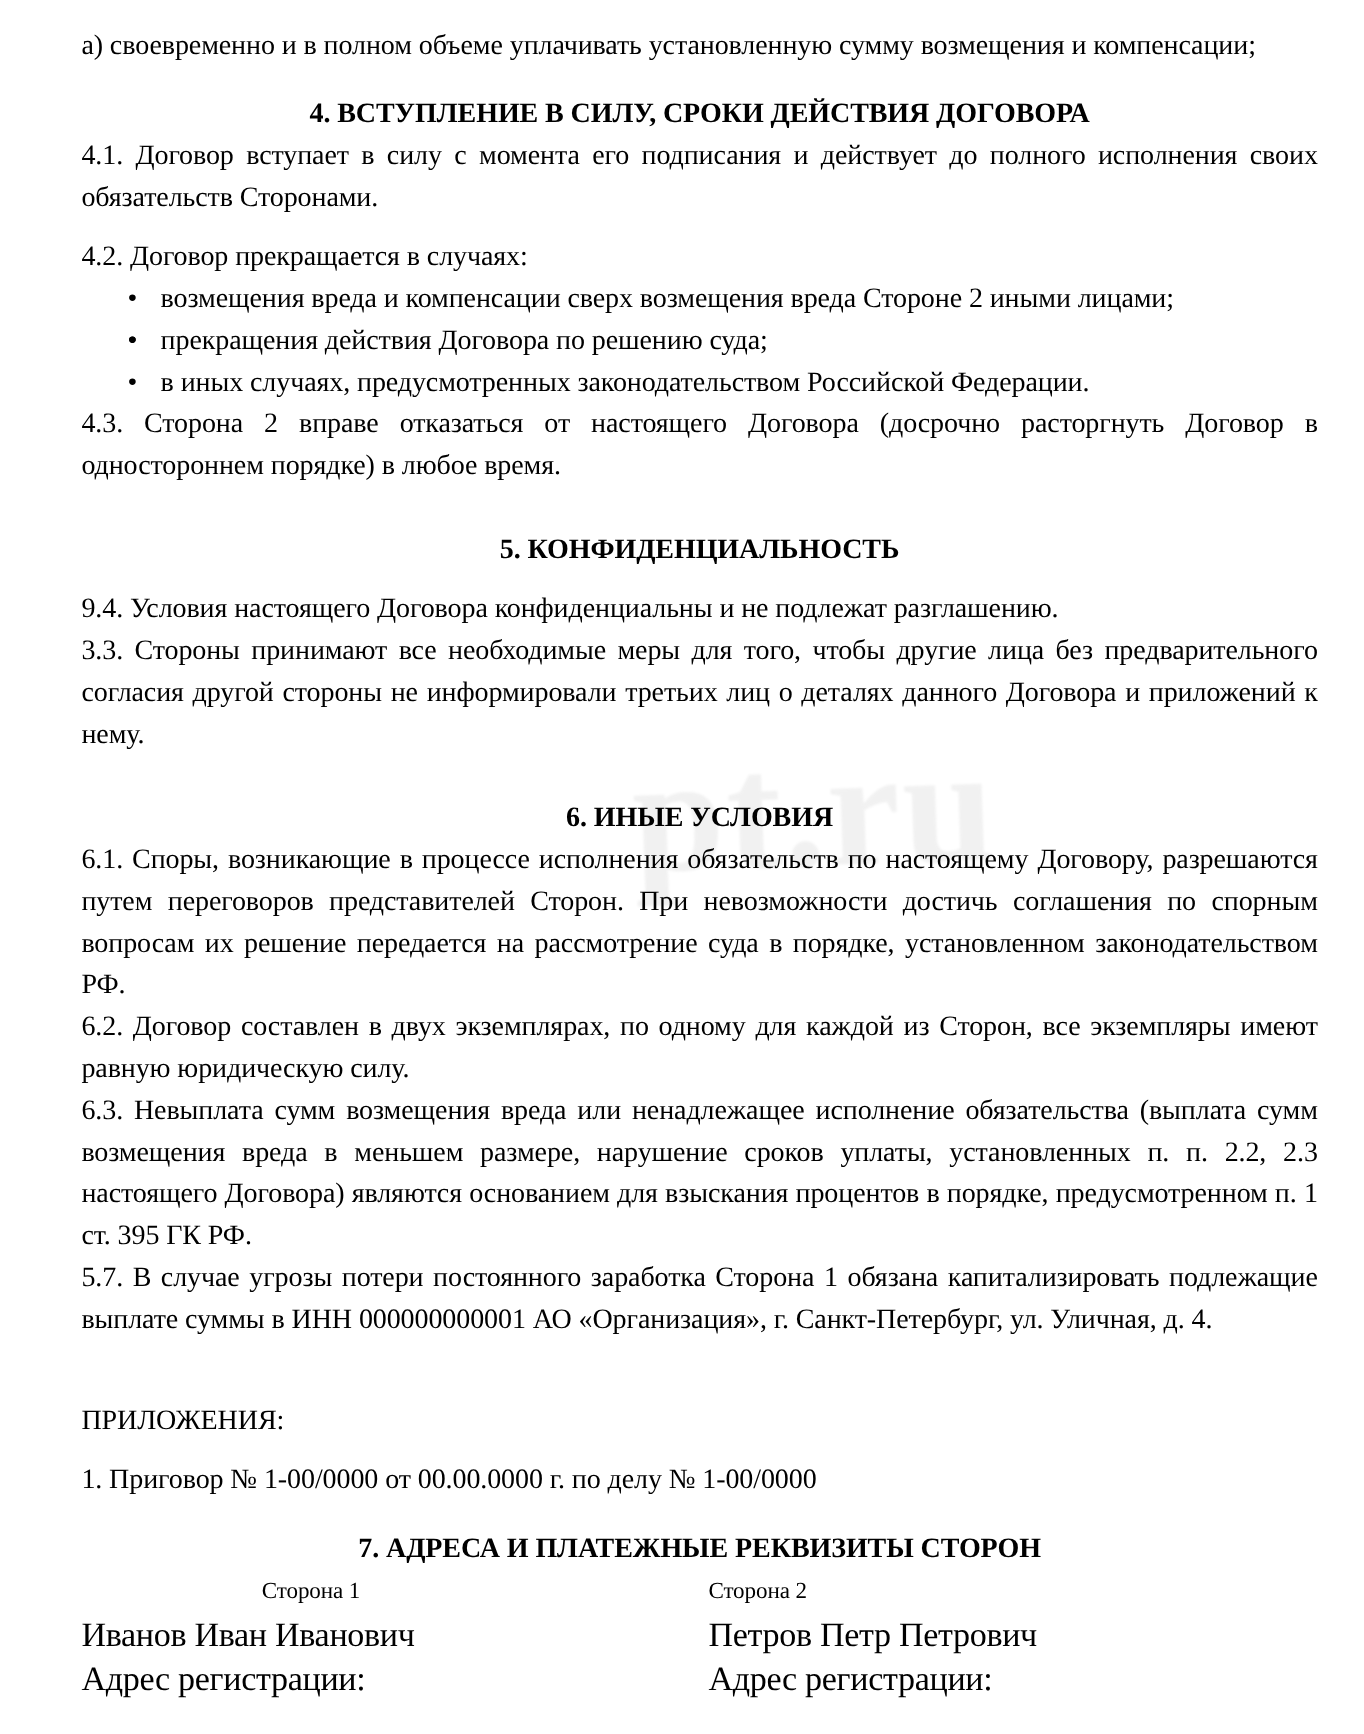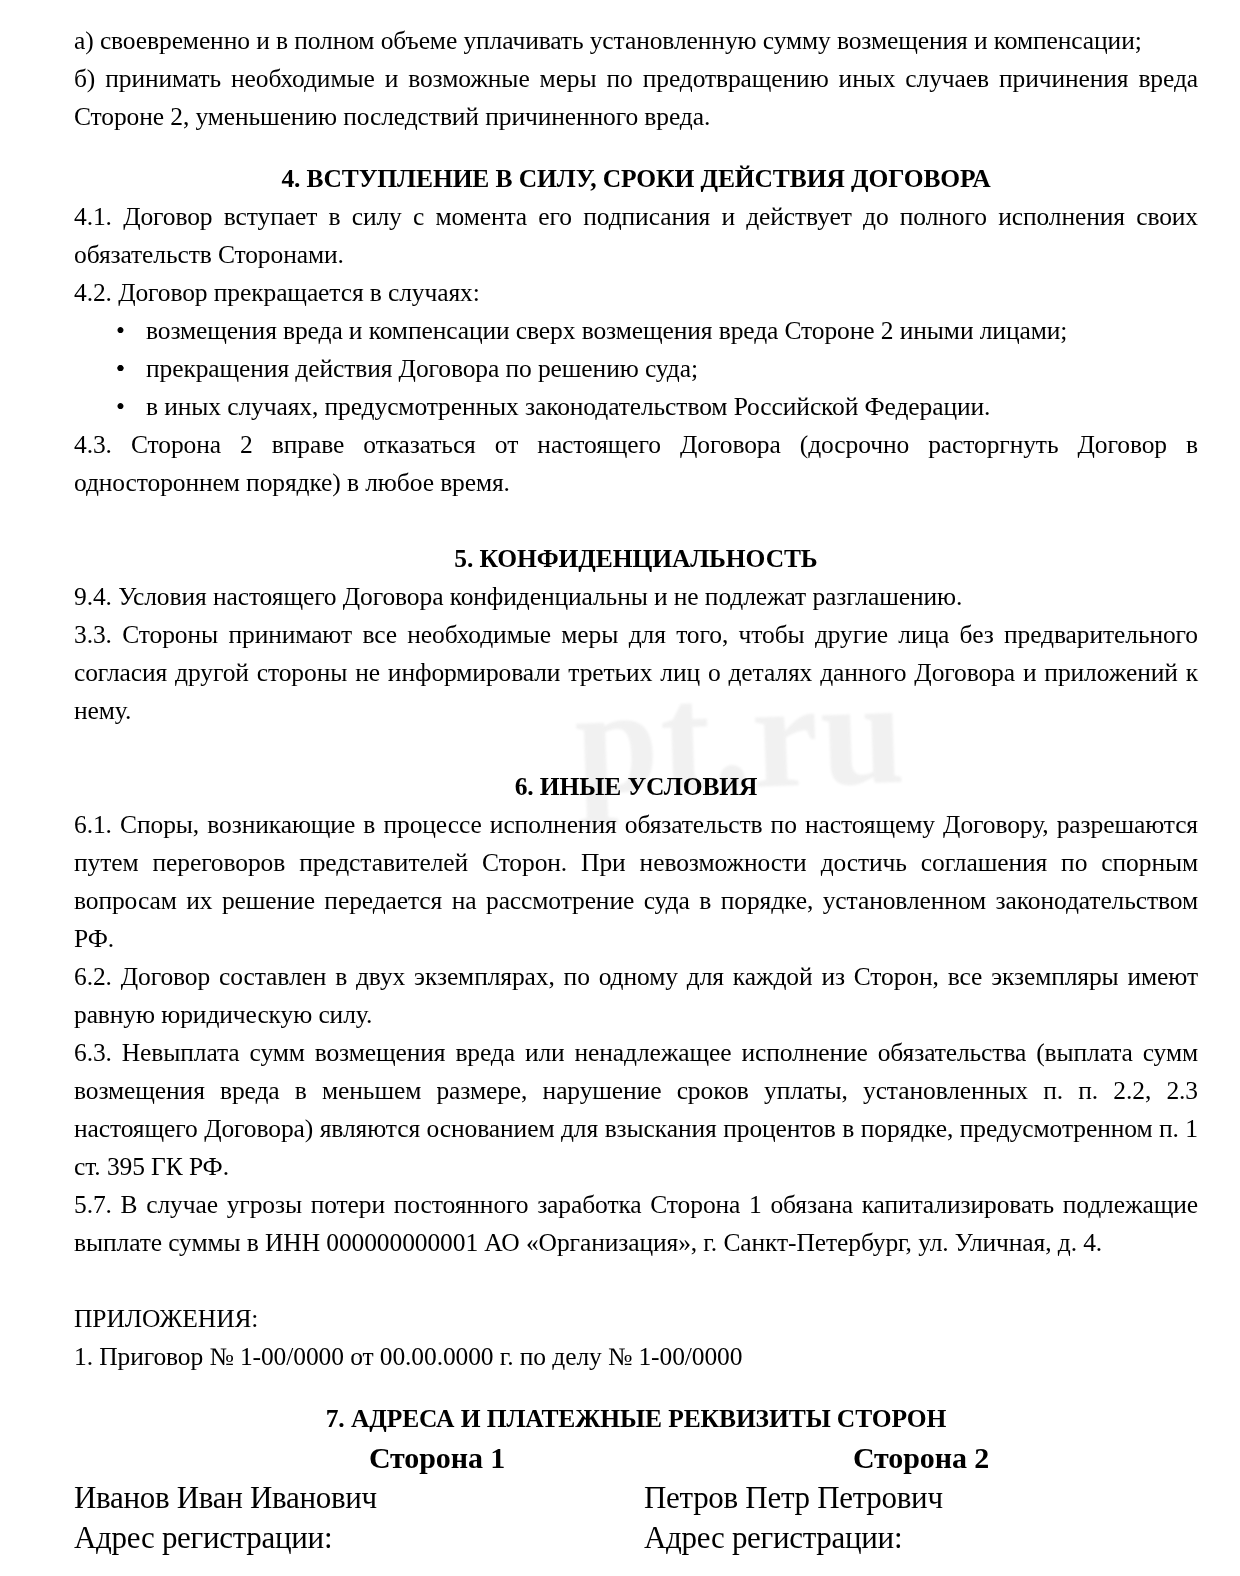--- a/index.html
+++ b/index.html
@@ -55,21 +55,21 @@
   p.para {
     margin: 0;
     padding: 0;
     font-size: 25.5px;
     line-height: 38px;
     text-align: justify;
     text-justify: inter-word;
     letter-spacing: -0.1px;
   }
 
-  p.para.last-left { text-align: left; }
+  p.para.last-left { text-align: left; margin-top: 16px; }
 
   h2.section-title {
     margin: 0;
     padding: 0;
     font-size: 25.5px;
     line-height: 38px;
     font-weight: 700;
     text-align: center;
     letter-spacing: -0.1px;
   }
@@ -99,24 +99,24 @@
   }
 
   .parties {
     display: flex;
     width: 1124px;
   }
   .party-col {
     width: 562px;
   }
   .party-col .party-heading {
-    font-size: 30px;
+    font-size: 21px;
     line-height: 40px;
-    font-weight: 700;
-    text-align: center;
+    font-weight: 400;
+    text-align: left;
     letter-spacing: -0.1px;
   }
   .party-col.col1 .party-heading { padding-left: 164px; }
   .party-col.col2 .party-heading { padding-left: 204px; }
 
   .party-col .party-line {
     font-size: 31px;
     line-height: 40px;
     text-align: left;
     letter-spacing: -0.3px;
@@ -128,21 +128,20 @@
 </head>
 <body>
 
 <div class="page">
 
   <div class="watermark">pt.ru</div>
 
   <div class="content">
 
     <p class="para">а) своевременно и в полном объеме уплачивать установленную сумму возмещения и компенсации;</p>
-    <p class="para">б) принимать необходимые и возможные меры по предотвращению иных случаев причинения вреда Стороне 2, уменьшению последствий причиненного вреда.</p>
 
     <div class="gap-md"></div>
 
     <h2 class="section-title">4. ВСТУПЛЕНИЕ В СИЛУ, СРОКИ ДЕЙСТВИЯ ДОГОВОРА</h2>
     <p class="para">4.1. Договор вступает в силу с момента его подписания и действует до полного исполнения своих обязательств Сторонами.</p>
     <p class="para last-left">4.2. Договор прекращается в случаях:</p>
 
     <ul class="bullets">
       <li>
         <span class="bullet-dot">•</span>

